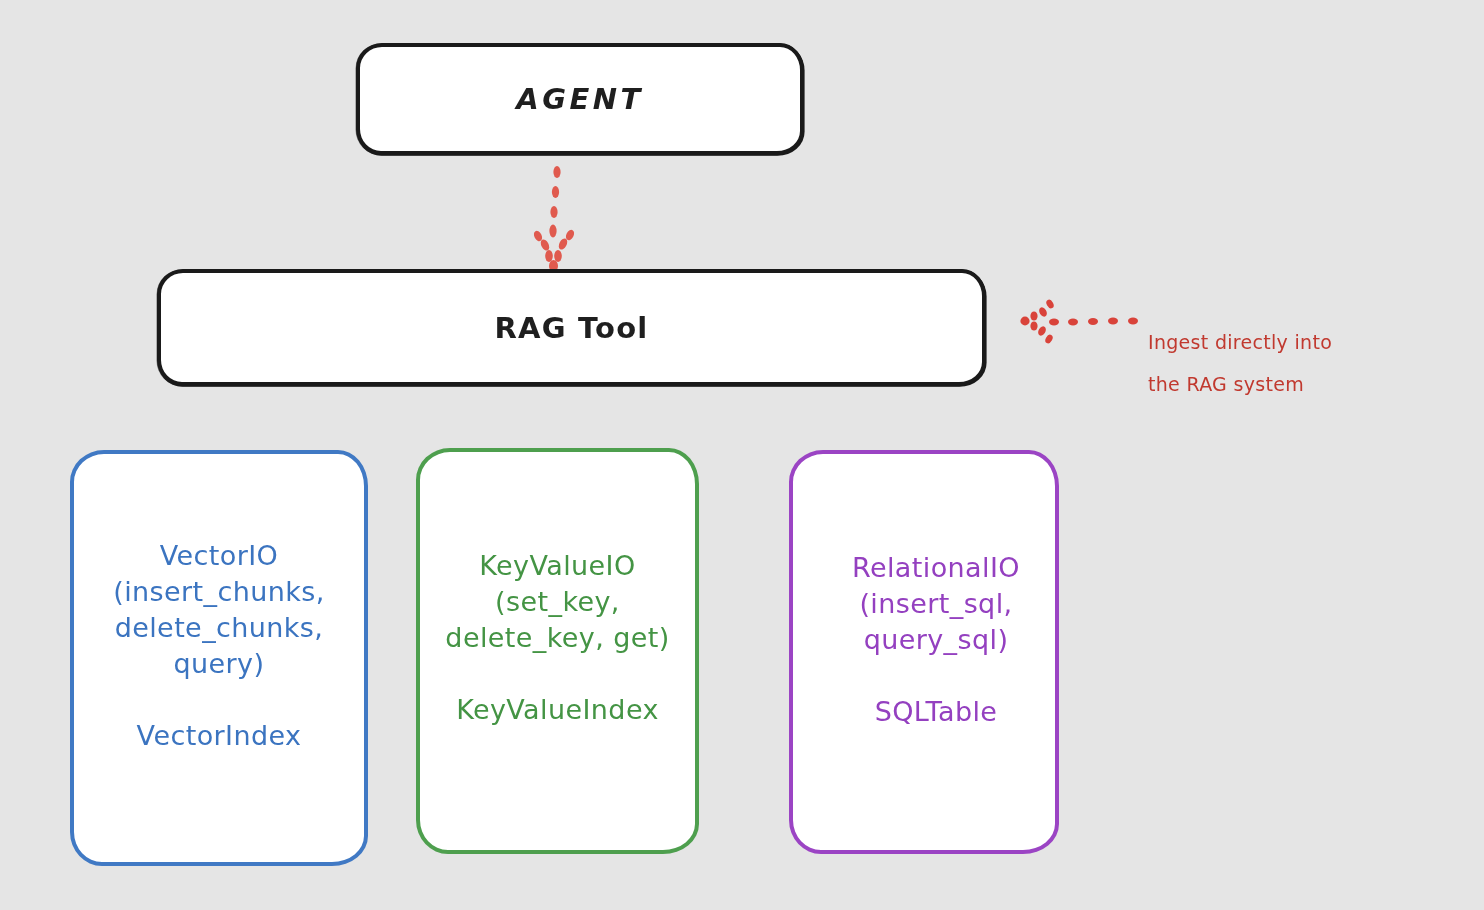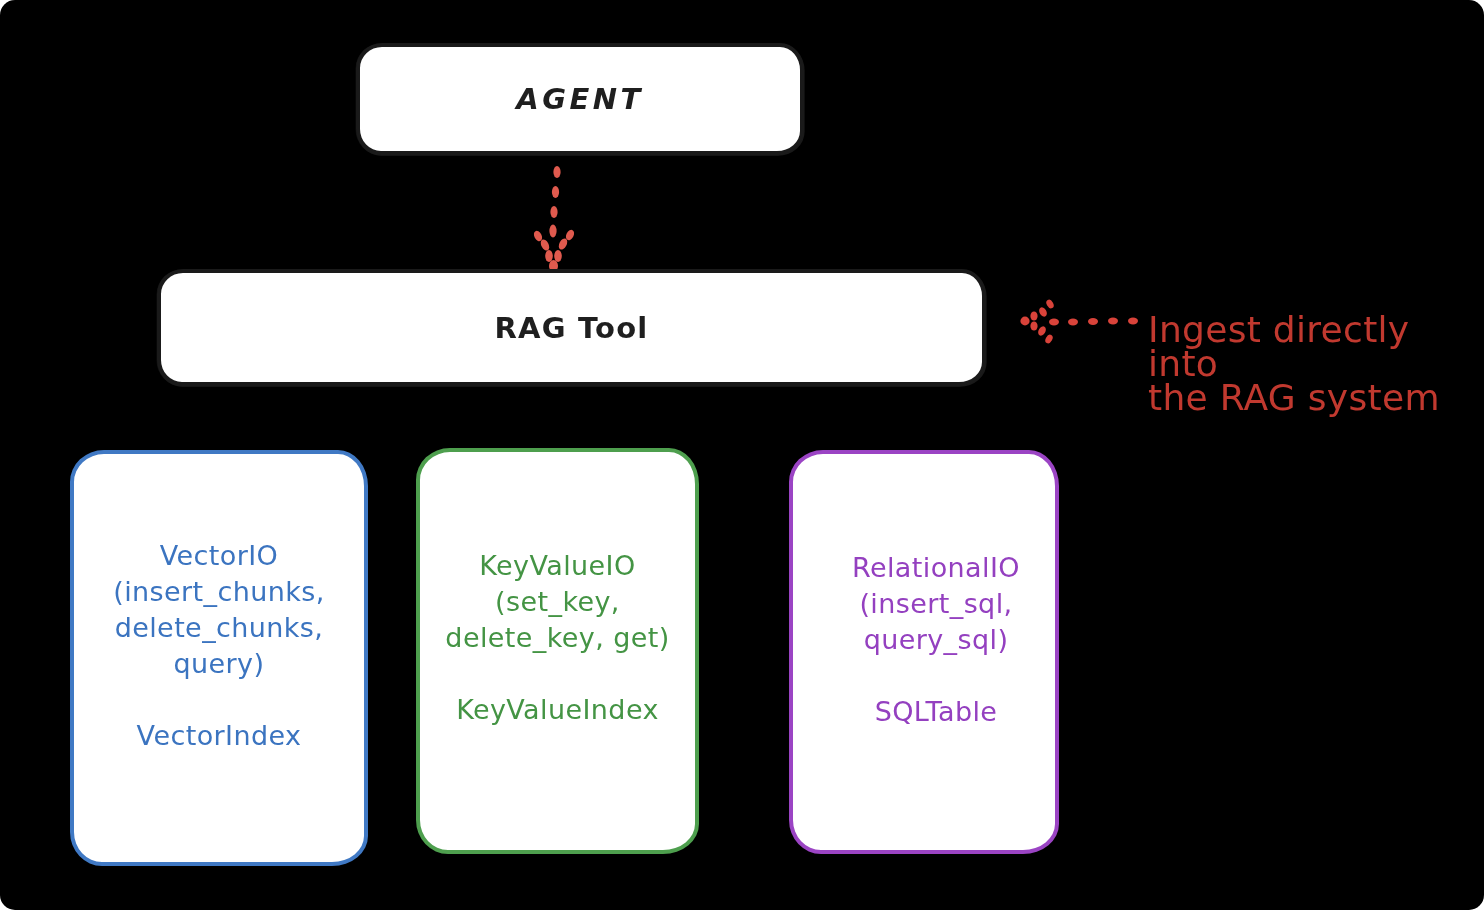--- a/index.html
+++ b/index.html
@@ -7,23 +7,22 @@
     padding: 0;
     background: #ffffff;
   }
   body {
     font-family: "DejaVu Sans", sans-serif;
   }
   #canvas {
     position: relative;
     width: 1484px;
     height: 910px;
-    background: #000000;
+    background: #e5e5e5;
     overflow: hidden;
-    border-radius: 15px;
   }
 
   
   .node {
     position: absolute;
     box-sizing: border-box;
     background: #ffffff;
     display: flex;
     align-items: center;
     justify-content: center;
@@ -104,22 +103,22 @@
   }
   #relationalio .node-label { padding-top: 96px; margin-left: 24px; }
 
   
   #annotation {
     position: absolute;
     left: 1148px;
     top: 279px;
     width: 330px;
     text-align: left;
-    font-size: 36px;
-    line-height: 34px;
+    font-size: 19px;
+    line-height: 42px;
     font-weight: 400;
     letter-spacing: 0.3px;
     white-space: pre-line;
   }
 
   
   .arrow-layer {
     position: absolute;
     left: 0;
     top: 0;

